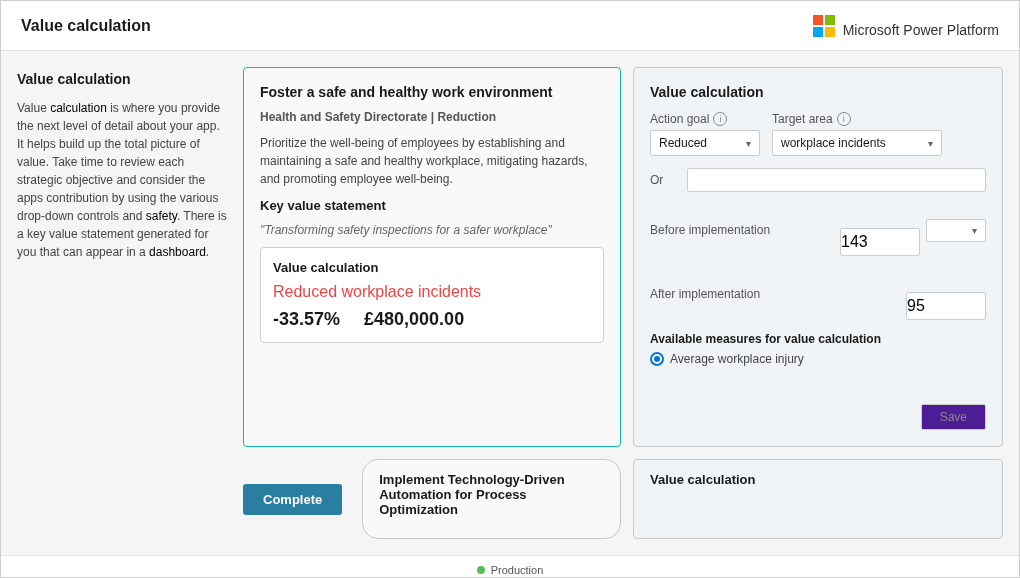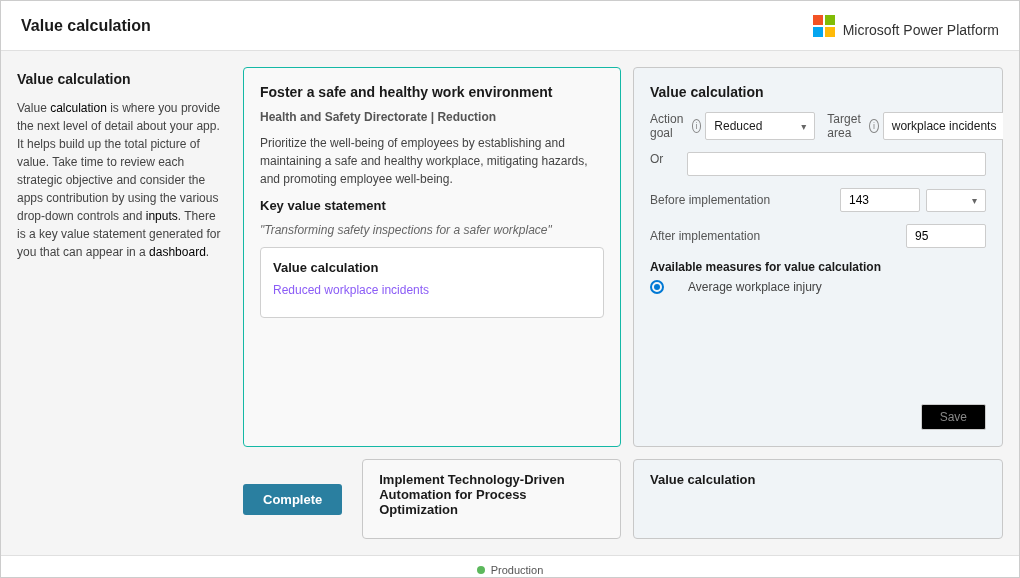--- a/index.html
+++ b/index.html
@@ -139,22 +139,22 @@
       padding: 12px;
       background: #fff;
     }
     .value-calc-title {
       font-size: 13px;
       font-weight: 600;
       margin-bottom: 8px;
       color: #1a1a1a;
     }
     .vc-label {
-      font-size: 12px;
-      color: #8b5cf6;
+      font-size: 16px;
+      color: #ef4444;
       margin-bottom: 8px;
     }
     .vc-numbers {
       display: flex;
       gap: 24px;
       align-items: center;
     }
     .vc-num {
       font-size: 18px;
       font-weight: 700;
@@ -179,21 +179,21 @@
       font-weight: 600;
       color: #1a1a1a;
     }
 
     .form-row {
       display: flex;
       gap: 12px;
     }
     .form-group {
       display: flex;
-      flex-direction: row;
+      flex-direction: column;
       gap: 4px;
     }
     .form-label {
       font-size: 12px;
       color: #555;
       display: flex;
       align-items: center;
       gap: 4px;
     }
     .info-icon {
@@ -225,21 +225,21 @@
       min-width: 170px;
     }
     .chevron {
       font-size: 10px;
       color: #666;
       margin-left: 6px;
     }
 
     .or-row {
       display: flex;
-      align-items: flex-start;
+      align-items: center;
       gap: 24px;
       font-size: 12px;
       color: #555;
     }
     .or-row input {
       flex: 1;
       border: 1px solid #ccc;
       border-radius: 2px;
       padding: 4px 8px;
       font-size: 12px;
@@ -255,39 +255,40 @@
     }
     .impl-right {
       display: flex;
       align-items: center;
       gap: 6px;
     }
     .impl-input {
       width: 80px;
       border: 1px solid #ccc;
       border-radius: 2px;
-      padding: 4px 8px;
-      font-size: 12px;
+      padding: 4px 0;
+      font-size: 16px;
       background: #fff;
+      margin-top: 24px;
     }
 
     .measures-section {
       display: flex;
       flex-direction: column;
       gap: 6px;
     }
     .measures-label {
       font-size: 12px;
       font-weight: 700;
       color: #1a1a1a;
     }
     .measure-item {
       display: flex;
       align-items: center;
-      gap: 24px;
+      gap: 6px;
       font-size: 12px;
       color: #444;
     }
     .radio-dot {
       width: 14px;
       height: 14px;
       border-radius: 50%;
       border: 2px solid #0078d4;
       display: flex;
       align-items: center;
@@ -296,21 +297,21 @@
     .radio-dot-inner {
       width: 6px;
       height: 6px;
       border-radius: 50%;
       background: #0078d4;
     }
 
     .save-btn {
       align-self: flex-end;
       margin-top: auto;
-      background: #000000;
+      background: #4c1d95;
       border: 1px solid #ccc;
       border-radius: 2px;
       padding: 5px 18px;
       font-size: 12px;
       color: #888;
       cursor: pointer;
     }
 
     
     .bottom-row {
@@ -330,21 +331,21 @@
       border-radius: 3px;
       padding: 8px 20px;
       font-size: 13px;
       font-weight: 600;
       cursor: pointer;
     }
 
     .bottom-card-left {
       flex: 1;
       border: 1px solid #c8c8c8;
-      border-radius: 4px;
+      border-radius: 16px;
       background: #f9f9f9;
       padding: 12px 16px;
     }
     .bottom-card-right {
       width: 370px;
       flex-shrink: 0;
       border: 1px solid #c8c8c8;
       border-radius: 4px;
       background: #f0f4f7;
       padding: 12px 16px;
@@ -391,39 +392,43 @@
     </div>
     <span class="ms-label">Microsoft Power Platform</span>
   </div>
 </div>
 
 <div class="main">
 
   <div class="sidebar">
     <div class="sidebar-title">Value calculation</div>
     <p class="sidebar-text">
-      Value <a>calculation</a> is where you provide the next level of detail about your app. It helps build up the total picture of value. Take time to review each strategic objective and consider the apps contribution by using the various drop-down controls and <a>inputs</a>. There is a key value statement generated for you that can appear in a <a>dashboard</a>.
+      Value <a>calculation</a> is where you provide the next level of detail about your app. It helps build up the total picture of value. Take time to review each strategic objective and consider the apps contribution by using the various drop-down controls and <a>safety</a>. There is a key value statement generated for you that can appear in a <a>dashboard</a>.
     </p>
   </div>
 
   <div class="content">
 
     <div class="top-row">
 
       <div class="left-card">
         <div class="card-heading">Foster a safe and healthy work environment</div>
         <div class="card-subtitle">Health and Safety Directorate | Reduction</div>
         <div class="card-description">Prioritize the well-being of employees by establishing and maintaining a safe and healthy workplace, mitigating hazards, and promoting employee well-being.</div>
 
         <div class="key-value-label">Key value statement</div>
         <div class="key-value-text">"Transforming safety inspections for a safer workplace"</div>
 
         <div class="value-calc-section">
           <div class="value-calc-title">Value calculation</div>
           <div class="vc-label">Reduced workplace incidents</div>
+          <div class="vc-numbers">
+            <span class="vc-num">-33.57%</span>
+            <span class="vc-num">£480,000.00</span>
+          </div>
         </div>
       </div>
 
       <div class="right-card">
         <div class="right-card-title">Value calculation</div>
 
         <div class="form-row">
           <div class="form-group">
             <div class="form-label">
               <span>Action goal</span>

